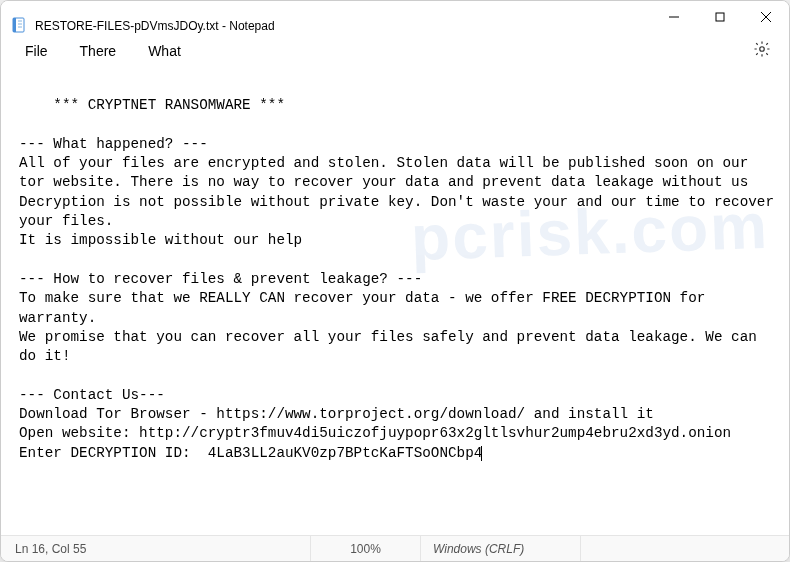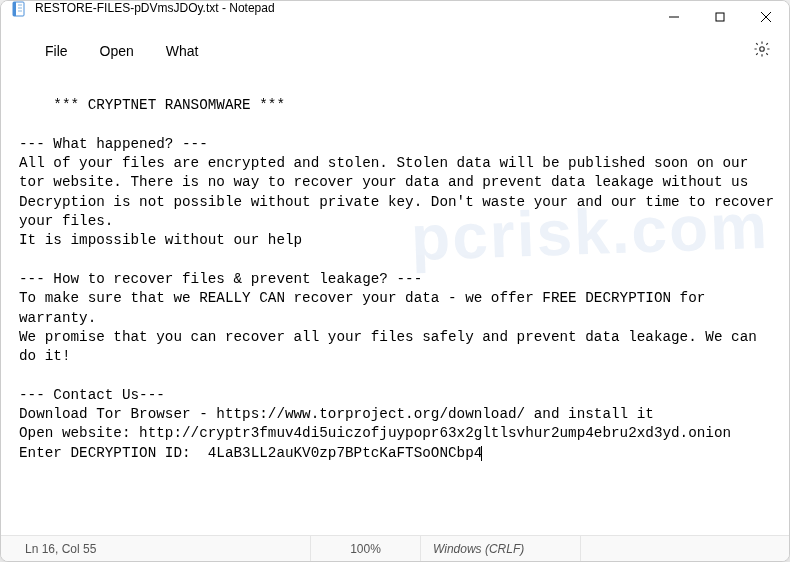--- a/index.html
+++ b/index.html
@@ -17,21 +17,21 @@
     border: 1px solid #cccccc;
     border-radius: 8px;
     display: flex;
     flex-direction: column;
     box-shadow: 0 4px 12px rgba(0,0,0,0.1);
     overflow: hidden;
   }
   .titlebar {
     height: 32px;
     display: flex;
-    align-items: flex-start;
+    align-items: flex-end;
     padding: 0 0 0 10px;
     background: #ffffff;
   }
   .app-icon {
     width: 16px;
     height: 16px;
     margin-right: 8px;
     display: flex;
     align-items: center;
     justify-content: center;
@@ -56,21 +56,20 @@
     font-size: 10px;
     color: #000;
     cursor: default;
   }
   .menubar {
     height: 36px;
     display: flex;
     align-items: center;
     padding: 0 8px;
     gap: 0;
-    margin-left: 20px;
   }
   .menu-item {
     padding: 6px 16px;
     font-size: 14px;
     color: #000;
     cursor: default;
   }
   .menu-spacer { flex: 1; }
   .gear {
     padding: 6px 10px;
@@ -106,21 +105,21 @@
     color: #555;
     background: #f9f9f9;
   }
   .status-cell {
     padding: 0 12px;
     height: 100%;
     display: flex;
     align-items: center;
     border-right: 1px solid #e5e5e5;
   }
-  .status-cell.first { flex: 0 0 310px; padding-left: 24px; }
+  .status-cell.first { flex: 0 0 310px; padding-left: 14px; }
   .status-cell.zoom { flex: 0 0 110px; justify-content:center; }
   .status-cell.eol { flex: 0 0 160px; font-style: italic; }
   .status-cell.enc { flex: 1; border-right: none; margin-top: 39px; }
   .watermark {
     position: absolute;
     right: 20px;
     top: 120px;
     opacity: 0.09;
     font-size: 64px;
     font-weight: bold;
@@ -163,21 +162,21 @@
         <svg width="10" height="10" viewBox="0 0 10 10">
             <line x1="0" y1="0" x2="10" y2="10" stroke="#000" stroke-width="1"></line>
             <line x1="10" y1="0" x2="0" y2="10" stroke="#000" stroke-width="1"></line>
           </svg>
       </div>
     </div>
   </div>
 
   <div class="menubar">
     <div class="menu-item">File</div>
-    <div class="menu-item">Open</div>
+    <div class="menu-item">There</div>
     <div class="menu-item">What</div>
     <div class="menu-spacer"></div>
     <div class="gear">
       <svg viewBox="0 0 24 24" fill="none" stroke="#333" stroke-width="1.6">
         <circle cx="12" cy="12" r="3"></circle>
         <path d="M12 2v3M12 19v3M4.2 4.2l2.1 2.1M17.7 17.7l2.1 2.1M2 12h3M19 12h3M4.2 19.8l2.1-2.1M17.7 6.3l2.1-2.1"></path>
       </svg>
     </div>
   </div>
 

